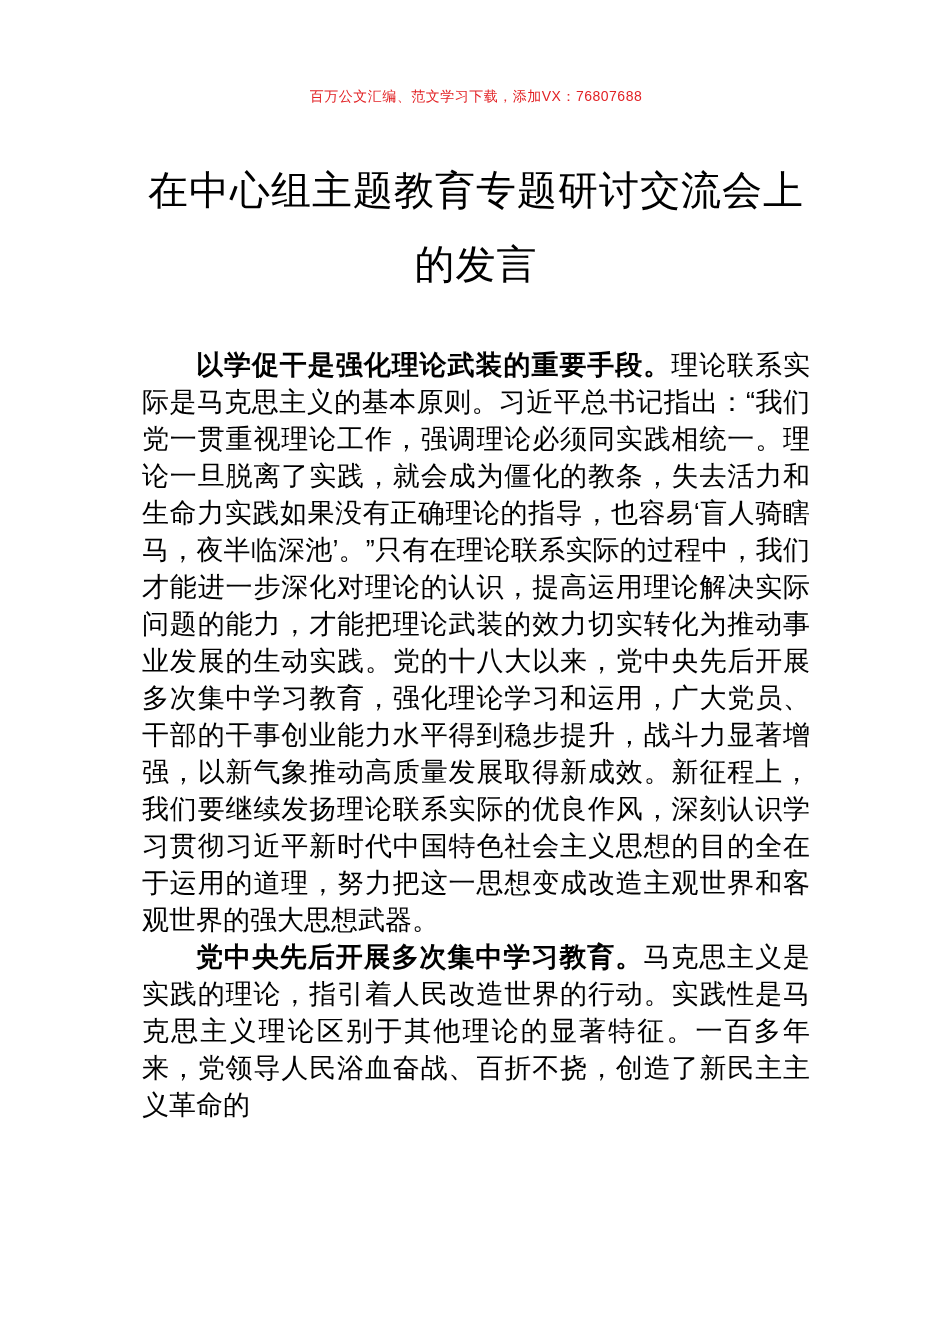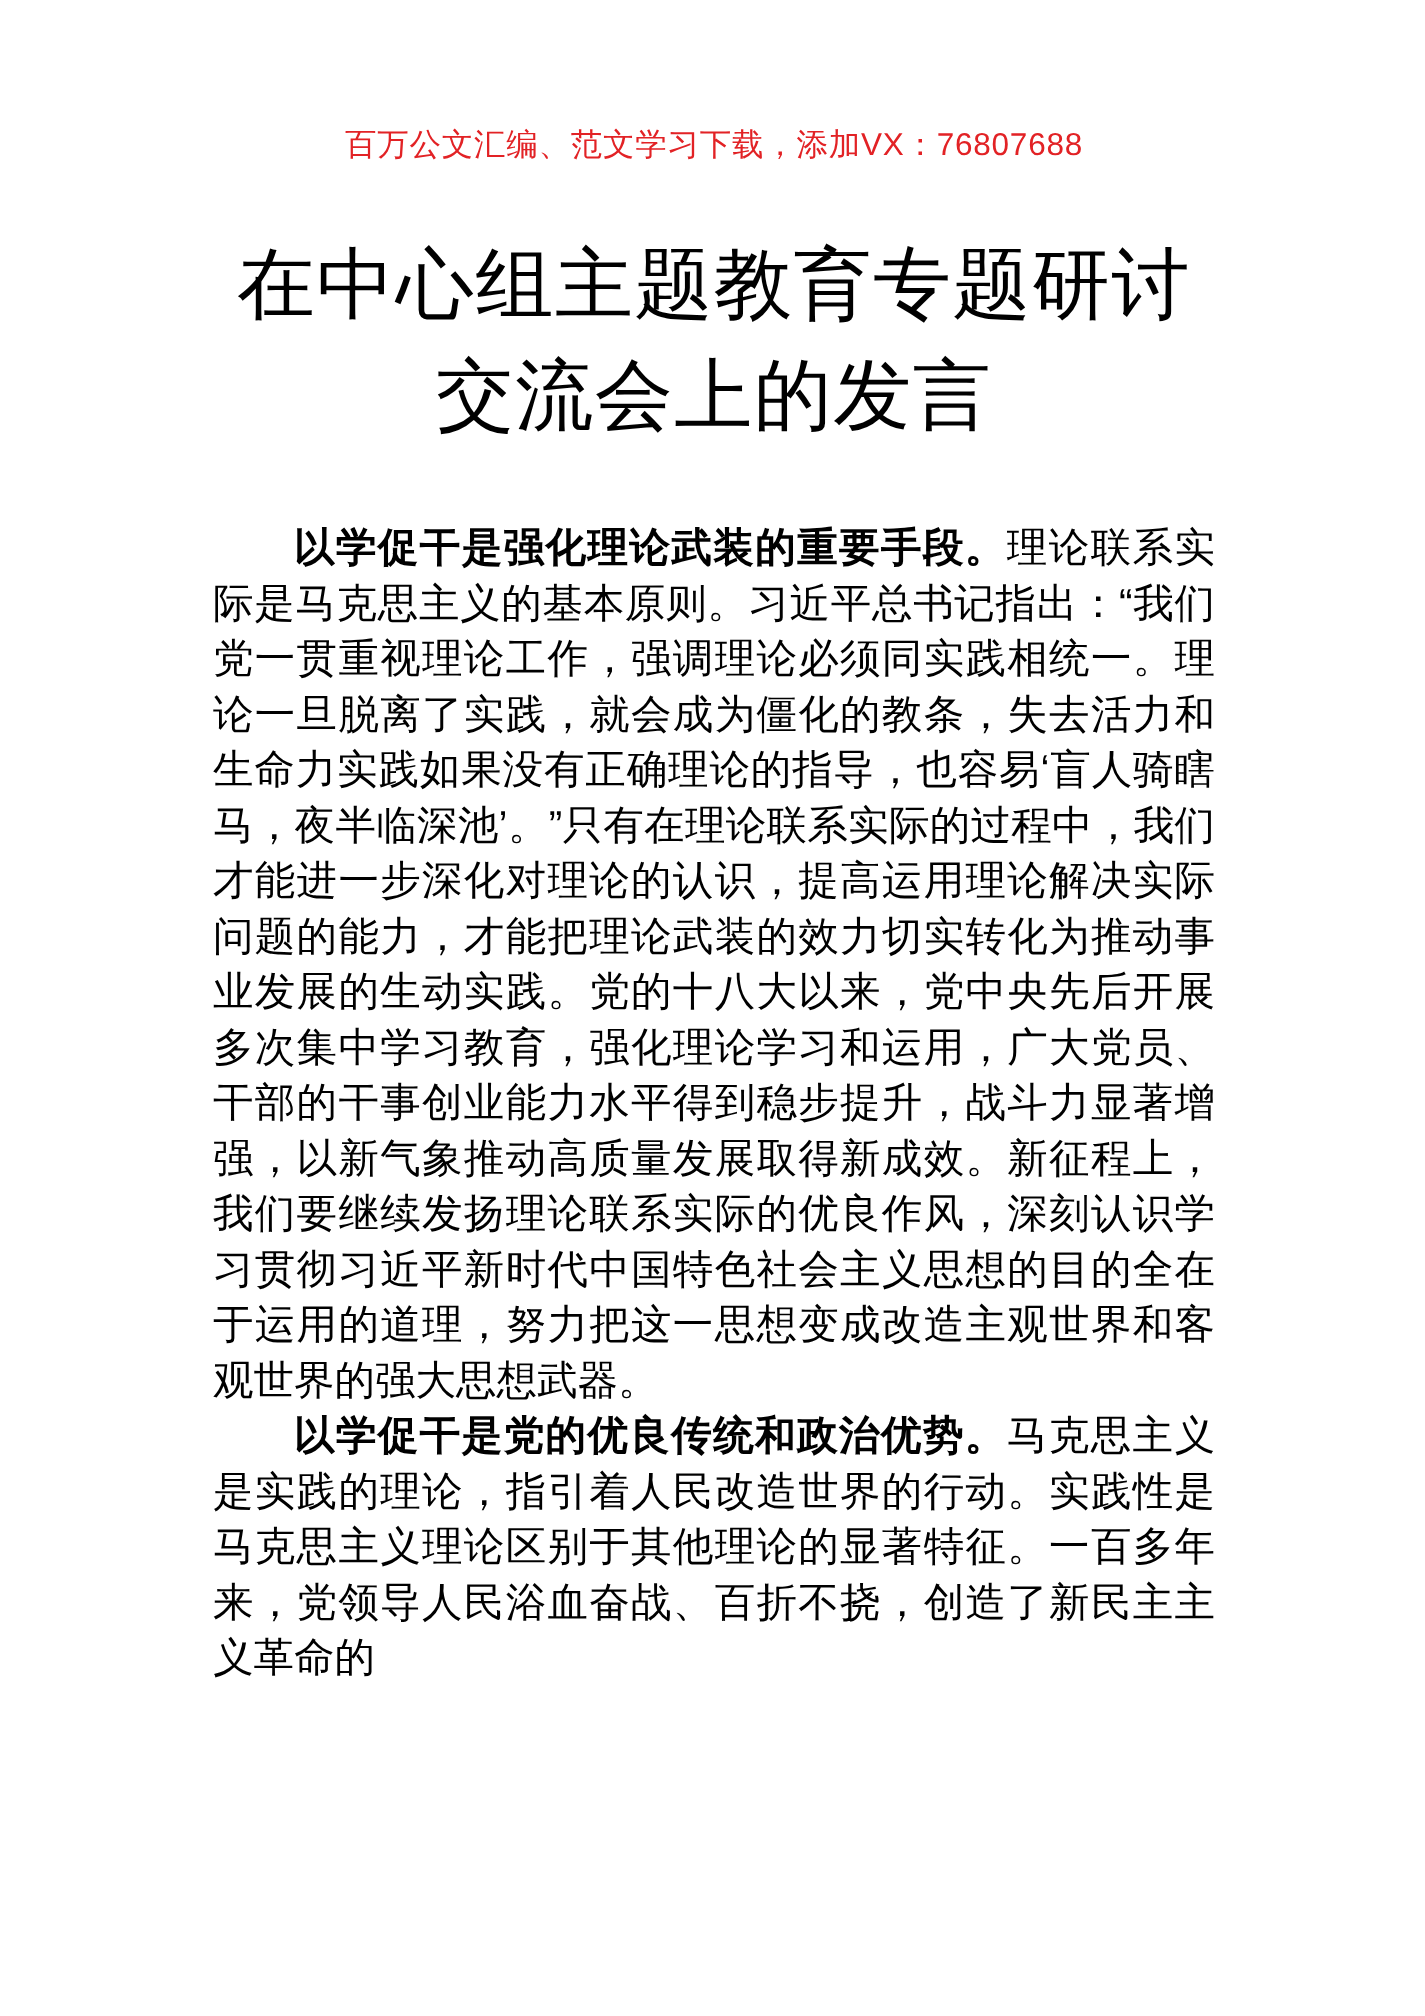--- a/index.html
+++ b/index.html
@@ -14,29 +14,29 @@
       margin: 0 auto;
       background: #ffffff;
       box-sizing: border-box;
       padding: 84px 140px 0 142px;
       overflow: hidden;
       font-family: "Liberation Sans", sans-serif;
       color: #000000;
     }
     .notice {
       text-align: center;
-      font-size: 21px;
+      font-size: 14px;
       line-height: 25px;
       color: #e22225;
       letter-spacing: 0.5px;
     }
     .doc-title {
       margin: 44px 0 0 0;
       text-align: center;
-      font-size: 52px;
+      font-size: 40px;
       line-height: 74px;
       font-weight: normal;
       letter-spacing: 1px;
       color: #000000;
     }
     .doc-body {
       margin-top: 46px;
       font-size: 27px;
       line-height: 37px;
       text-align: justify;
@@ -60,15 +60,15 @@
 <div class="page">
   <div class="notice">百万公文汇编、范文学习下载，添加VX：76807688</div>
 
   <h1 class="doc-title">在中心组主题教育专题研讨交流会上的发言</h1>
 
   <div class="doc-body">
 
 
     <p><b>以学促干是强化理论武装的重要手段。</b><span>理论联系实际是马克思主义的基本原则。习近平总书记指出：“我们党一贯重视理论工作，强调理论必须同实践相统一。理论一旦脱离了实践，就会成为僵化的教条，失去活力和生命力实践如果没有正确理论的指导，也容易‘盲人骑瞎马，夜半临深池’。”只有在理论联系实际的过程中，我们才能进一步深化对理论的认识，提高运用理论解决实际问题的能力，才能把理论武装的效力切实转化为推动事业发展的生动实践。党的十八大以来，党中央先后开展多次集中学习教育，强化理论学习和运用，广大党员、干部的干事创业能力水平得到稳步提升，战斗力显著增强，以新气象推动高质量发展取得新成效。新征程上，我们要继续发扬理论联系实际的优良作风，深刻认识学习贯彻习近平新时代中国特色社会主义思想的目的全在于运用的道理，努力把这一思想变成改造主观世界和客观世界的强大思想武器。</span></p>
 
-    <p><b>以学促干是党的优良传统和政治优势。</b><span>马克思主义是实践的理论，指引着人民改造世界的行动。实践性是马克思主义理论区别于其他理论的显著特征。一百多年来，党领导人民浴血奋战、百折不挠，创造了新民主主义革命的</span></p>
+    <p><b>党中央先后开展多次集中学习教育。</b><span>马克思主义是实践的理论，指引着人民改造世界的行动。实践性是马克思主义理论区别于其他理论的显著特征。一百多年来，党领导人民浴血奋战、百折不挠，创造了新民主主义革命的</span></p>
   </div>
 </div>
 
 </body></html>

